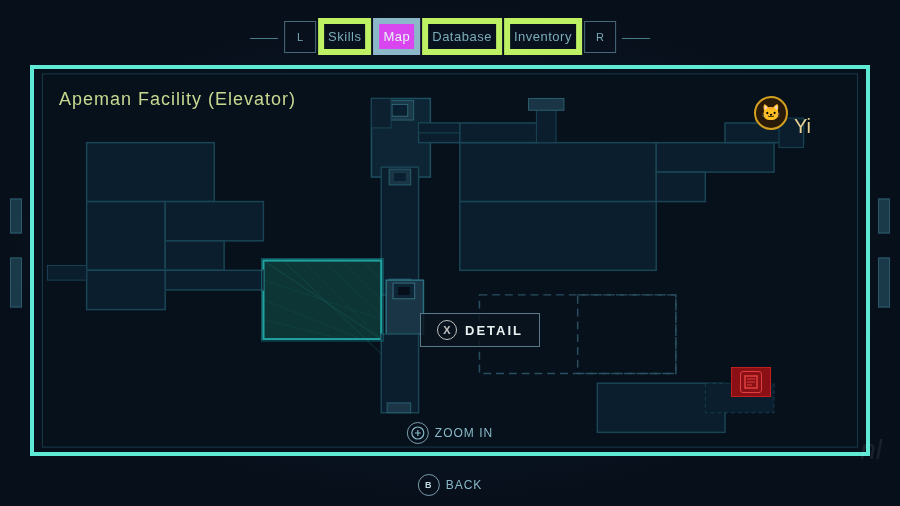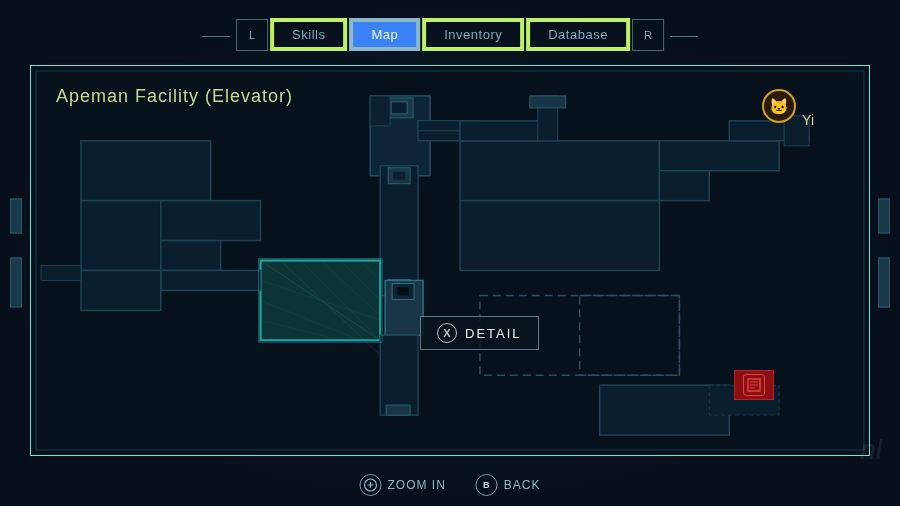--- a/index.html
+++ b/index.html
@@ -25,32 +25,32 @@
       top: 18px;
       left: 50%;
       transform: translateX(-50%);
       display: flex;
       align-items: center;
       gap: 2px;
       z-index: 10;
     }
 
     .nav-item {
-      padding: 5px 18px;
-      border: 4px solid #bef264;
+      padding: 5px 4px;
+      border: 6px solid #bef264;
       color: #7aabb8;
       font-size: 13px;
       letter-spacing: 0.5px;
       cursor: pointer;
       background: transparent;
       position: relative;
     }
 
     .nav-item.active {
-      background: #3b82f6;
+      background: #d946ef;
       border-color: #8ab8c8;
       color: #e8f4f8;
     }
 
     .nav-icon-left, .nav-icon-right {
       width: 32px;
       height: 32px;
       border: 1px solid #4a6a7a;
       display: flex;
       align-items: center;
@@ -59,21 +59,21 @@
       font-size: 11px;
     }
 
     
     .map-container {
       position: absolute;
       top: 65px;
       left: 30px;
       right: 30px;
       bottom: 50px;
-      border: 1px solid #5eead4;
+      border: 4px solid #5eead4;
       background: #06111c;
       overflow: hidden;
       padding-left: 24px;
     }
 
     
     .map-title {
       position: absolute;
       top: 20px;
       left: 25px;
@@ -110,21 +110,21 @@
       border: 2px solid #d4a020;
       background: #2a1a08;
       display: flex;
       align-items: center;
       justify-content: center;
       font-size: 16px;
     }
 
     .yi-label {
       color: #e8d090;
-      font-size: 14px;
+      font-size: 20px;
       margin-top: 28px;
     }
 
     
     .detail-btn {
       position: absolute;
       bottom: 105px;
       left: 50%;
       transform: translateX(-30px);
       display: flex;
@@ -146,21 +146,21 @@
       justify-content: center;
       font-size: 11px;
       color: #c0c0c0;
       font-weight: bold;
     }
 
     .detail-btn .detail-text {
       color: #e8f0f0;
       font-size: 13px;
       letter-spacing: 2px;
-      font-weight: normal;
+      font-weight: bold;
       text-align: center;
     }
 
     
     .red-marker {
       position: absolute;
       bottom: 55px;
       right: 95px;
       width: 40px;
       height: 30px;
@@ -187,20 +187,21 @@
     
     .bottom-bar {
       position: absolute;
       bottom: 10px;
       left: 50%;
       transform: translateX(-50%);
       display: flex;
       align-items: center;
       gap: 30px;
       z-index: 10;
+      flex-direction: column;
     }
 
     .bottom-action {
       display: flex;
       align-items: center;
       gap: 6px;
       color: #8ab8c8;
       font-size: 12px;
       letter-spacing: 1px;
     }
@@ -281,24 +282,24 @@
     <span>L</span>
   </div>
 
   <div class="nav-item">
     <span>Skills</span>
   </div>
   <div class="nav-item active">
     <span>Map</span>
   </div>
   <div class="nav-item">
+    <span>Database</span>
+  </div>
+  <div class="nav-item">
     <span>Inventory</span>
-  </div>
-  <div class="nav-item">
-    <span>Database</span>
   </div>
 
   <div class="nav-icon-right">
     <span>R</span>
   </div>
   <span style="color:#4a7a8a; font-size:14px; margin-left:4px;">——</span>
 </nav>
 
 <div class="map-container">
 

